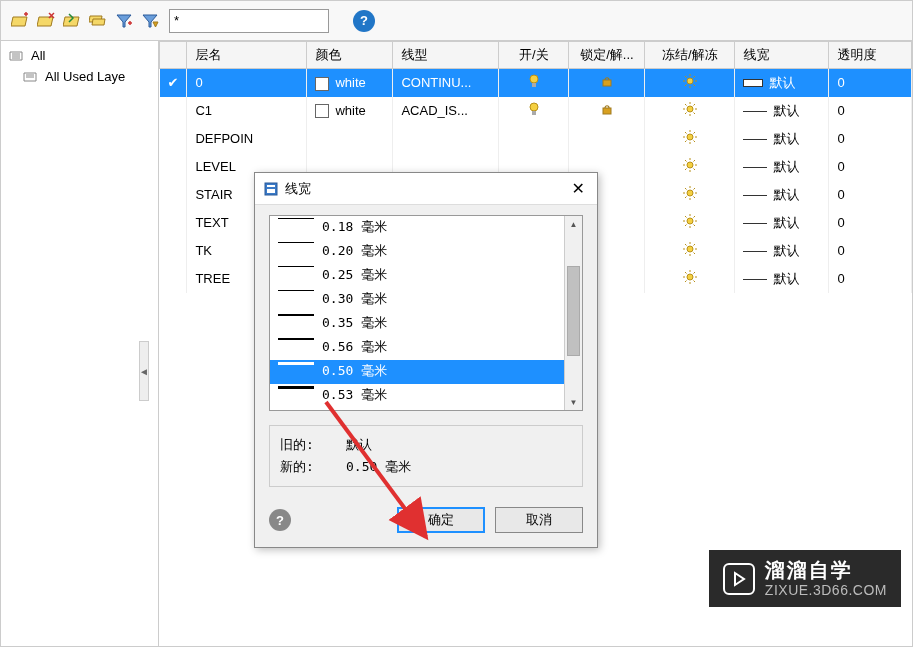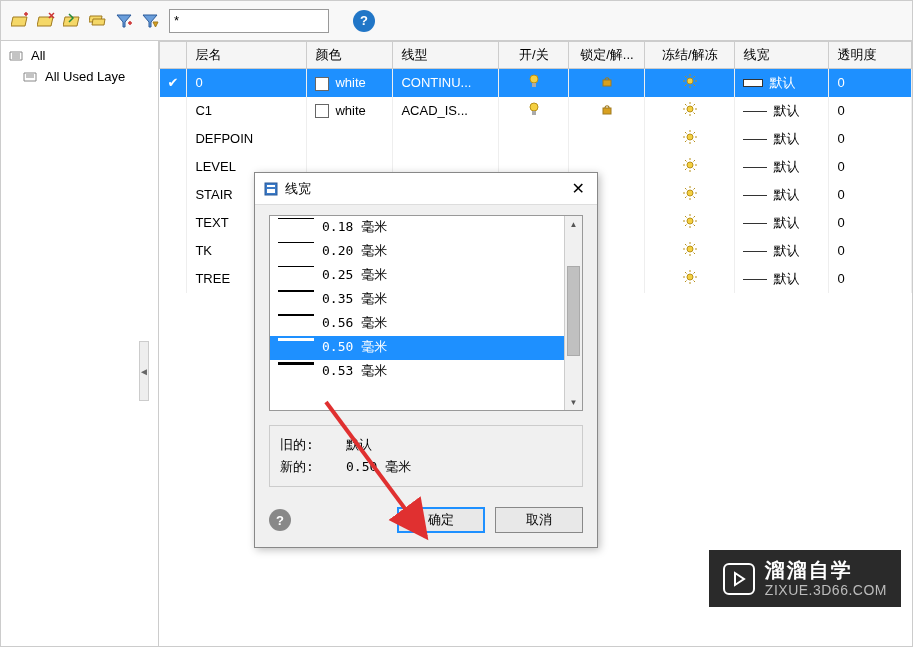--- a/index.html
+++ b/index.html
@@ -380,20 +380,24 @@
           </div>
           <div class="list-item">
             <span class="lw-line" style="width:36px;height:1px"></span>
             <span>0.20 毫米</span>
           </div>
           <div class="list-item">
             <span class="lw-line" style="width:36px;height:1px"></span>
             <span>0.25 毫米</span>
           </div>
           <div class="list-item">
+            <span class="lw-line" style="width:36px;height:1px"></span>
+            <span>0.30 毫米</span>
+          </div>
+          <div class="list-item">
             <span class="lw-line" style="width:36px;height:2px"></span>
             <span>0.35 毫米</span>
           </div>
           <div class="list-item">
             <span class="lw-line" style="width:36px;height:2px"></span>
             <span>0.56 毫米</span>
           </div>
           <div class="list-item selected">
             <span class="lw-line" style="width:36px;height:3px"></span>
             <span>0.50 毫米</span>

